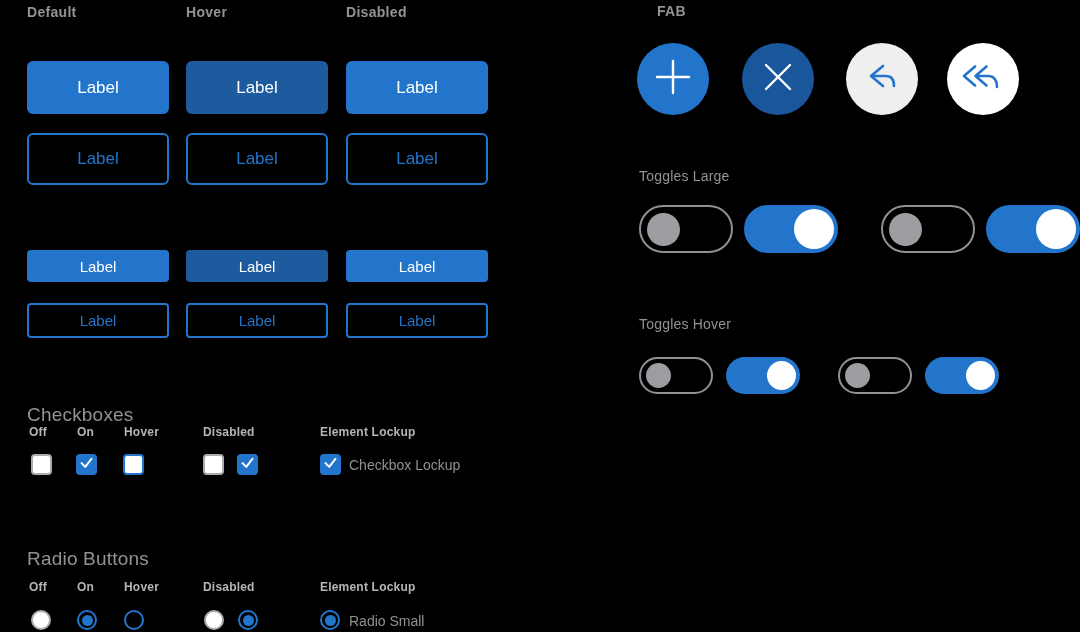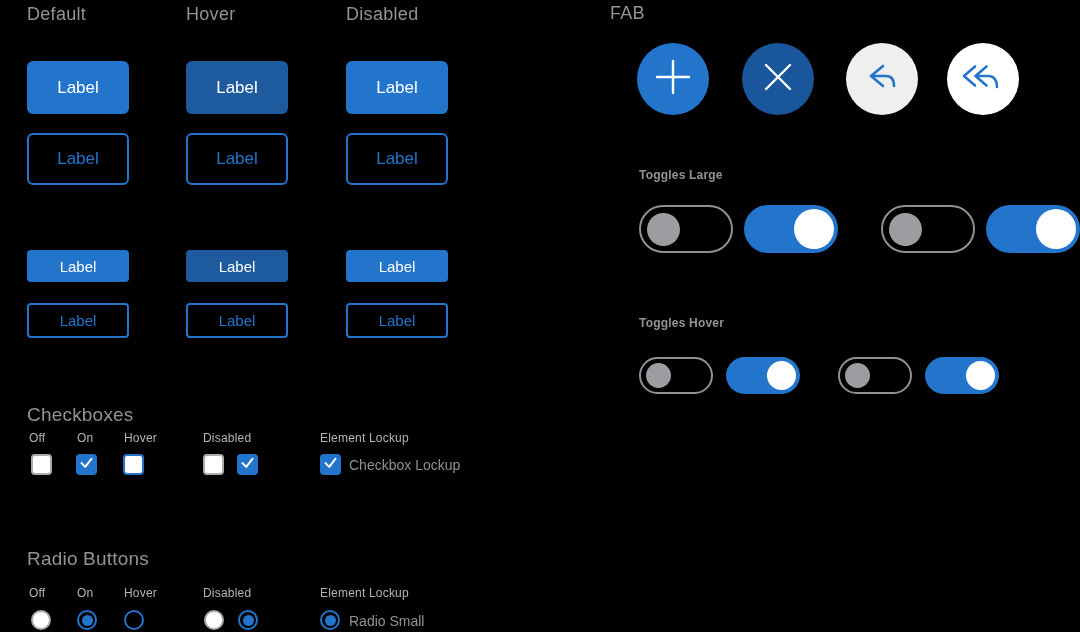--- a/index.html
+++ b/index.html
@@ -10,27 +10,27 @@
     --heading:#919396;
     --small-label:#b3b5b7;
     --lockup:#8f9193;
     --tg-border:#8f9193;
     --tg-knob:#9b9da0;
   }
   *{margin:0;padding:0;box-sizing:border-box;}
   body{background:#000;font-family:"Liberation Sans", sans-serif;}
   .stage{position:relative;width:1080px;height:632px;background:#000;overflow:hidden;}
 
-  .hdr{position:absolute;color:var(--heading);font-size:18px;font-weight:400;letter-spacing:.3px;}
+  .hdr{position:absolute;color:var(--heading);font-size:14px;font-weight:700;letter-spacing:.3px;}
   .sec-title{position:absolute;color:var(--heading);font-size:19px;font-weight:500;letter-spacing:.2px;}
-  .sub-title{position:absolute;color:var(--heading);font-size:12px;font-weight:700;letter-spacing:.2px;text-align:right;}
-  .state-lbl{position:absolute;color:var(--small-label);font-size:12px;font-weight:400;letter-spacing:.2px;margin-top:6px;}
+  .sub-title{position:absolute;color:var(--heading);font-size:14px;font-weight:400;letter-spacing:.2px;text-align:right;}
+  .state-lbl{position:absolute;color:var(--small-label);font-size:12px;font-weight:700;letter-spacing:.2px;}
   .lockup-lbl{position:absolute;color:var(--lockup);font-size:14px;font-weight:500;}
 
-  .btn{position:absolute;width:102px;display:flex;align-items:center;justify-content:center;
+  .btn{position:absolute;width:142px;display:flex;align-items:center;justify-content:center;
        font-size:17px;border-radius:6px;cursor:pointer;}
   .btn.r1{top:61px;height:53px;}
   .btn.r2{top:133px;height:52px;}
   .btn.r3{top:250px;height:32px;font-size:15px;border-radius:4px;}
   .btn.r4{top:303px;height:35px;font-size:15px;border-radius:4px;}
   .c1{left:27px;} .c2{left:186px;} .c3{left:346px;}
   .btn.fill{background:var(--blue);color:#fff;}
   .btn.fill.hov{background:var(--dark-blue);}
   .btn.outline{border:2px solid var(--blue);color:var(--blue);background:transparent;}
 
@@ -131,21 +131,21 @@
   <div class="radio hover" style="left:124px;top:610px"></div>
   <div class="radio off" style="left:204px;top:610px"></div>
   <div class="radio on" style="left:238px;top:610px">
       <span class="dot"></span>
     </div>
   <div class="radio on" style="left:320px;top:610px">
       <span class="dot"></span>
     </div>
   <div class="lockup-lbl" style="left:349px;top:613px">Radio Small</div>
 
-  <div class="hdr" style="left:610px;top:3px">FAB</div>
+  <div class="hdr" style="left:657px;top:3px">FAB</div>
   <div class="fab primary" style="left:637px">
     <span><svg width="72" height="72" viewBox="0 0 72 72" fill="none">
           <path d="M36 20 V52 M20 36 H52" stroke="#fff" stroke-width="2.4" stroke-linecap="round"></path>
         </svg></span>
   </div>
   <div class="fab dark" style="left:742px">
     <span><svg width="72" height="72" viewBox="0 0 72 72" fill="none">
           <path d="M24 24 L48 48 M48 24 L24 48" stroke="#fff" stroke-width="2.4" stroke-linecap="round"></path>
         </svg></span>
   </div>

